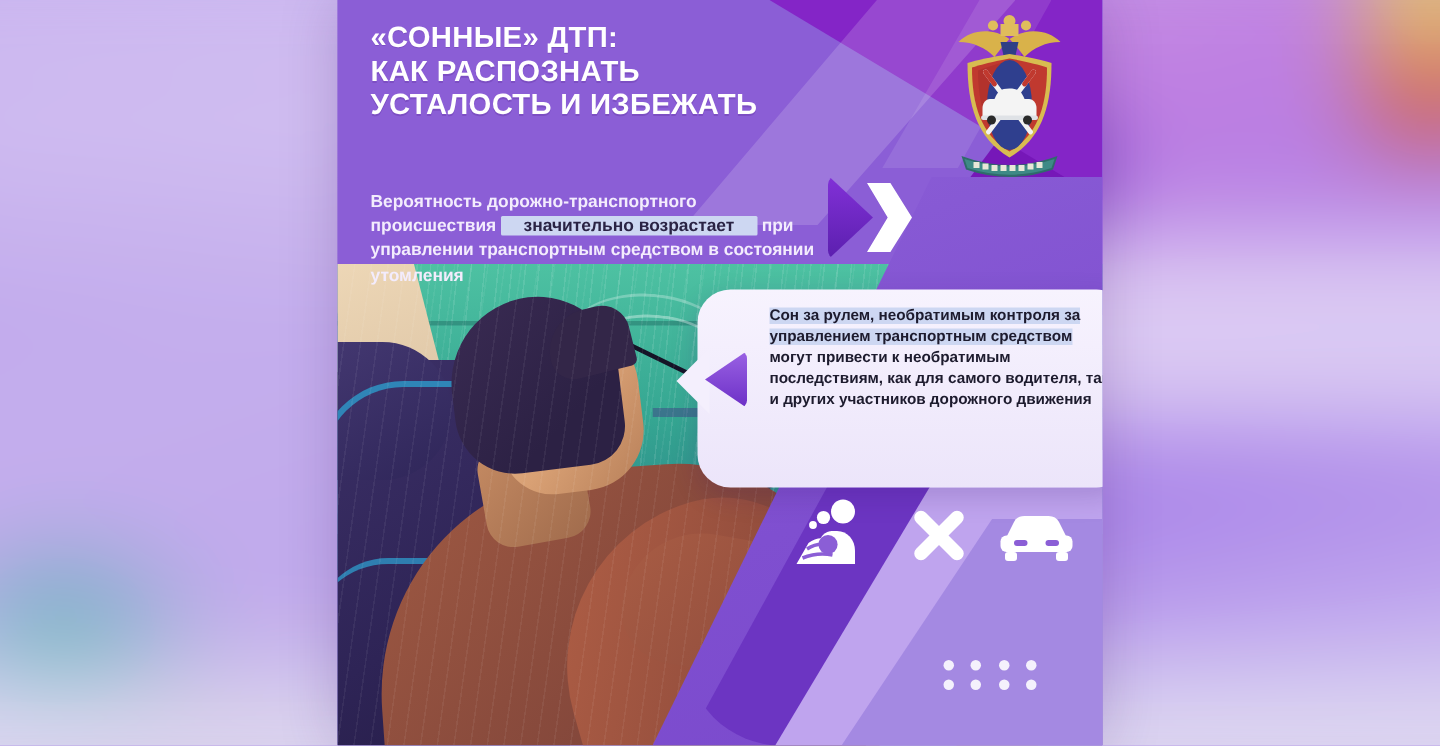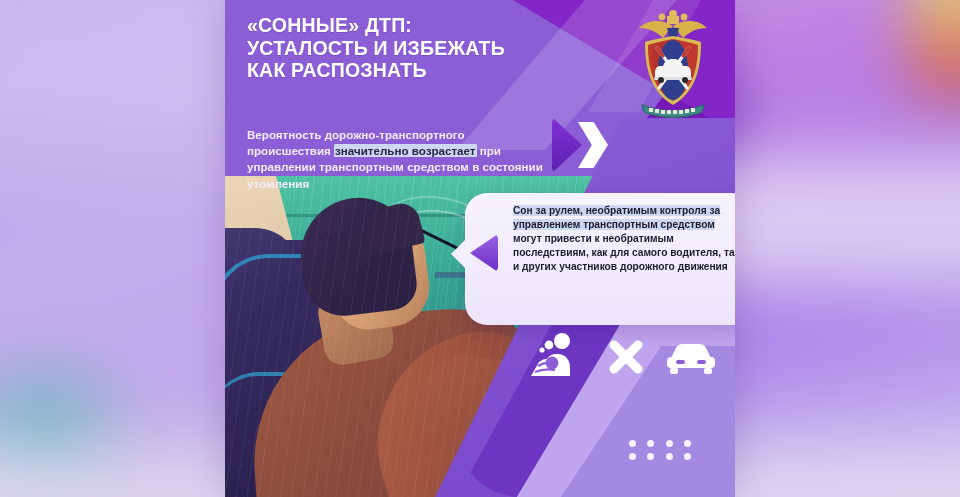--- a/index.html
+++ b/index.html
@@ -97,21 +97,21 @@
   .p-title{
     position:absolute; left:22px; top:14px; width:330px;
     color:#fff; font-weight:700; font-size:19.5px; line-height:22.5px;
     letter-spacing:.2px; text-transform:uppercase;
     text-shadow:0 1px 0 rgba(80,30,140,.25);
   }
   .p-sub{
     position:absolute; left:22px; top:127px; width:300px;
     color:#f3ecfd; font-weight:700; font-size:11.6px; line-height:16.2px;
   }
-  .p-sub .hl{ background:#cdd7f2; color:#2a2344; padding:0 1px; border-radius:1px; }
+  .p-sub .hl{ background:#cdd7f2; color:#2a2344; padding:0 15px; border-radius:1px; }
 
   
   .emblem{ position:absolute; left:408px; top:8px; width:80px; height:112px; }
 
   
   .playgrp{ position:absolute; left:325px; top:113px; width:78px; height:66px; }
   .playgrp .tri-round{
     position:absolute; left:2px; top:4px; width:30px; height:56px;
     background:linear-gradient(180deg,#8231d8,#5b1fae);
     clip-path:polygon(0 0, 100% 50%, 0 100%);
@@ -443,22 +443,22 @@
     </div>
 
     <div class="p-diag"></div>
     <div class="p-diag-topline"></div>
     <div class="p-diag-dark"></div>
     <div class="p-diag-light"></div>
     <div class="p-diag-light2"></div>
 
     <div class="p-title">
       <div>«СОННЫЕ» ДТП:</div>
+      <div>КАК РАСПОЗНАТЬ</div>
       <div>УСТАЛОСТЬ И ИЗБЕЖАТЬ</div>
-      <div>КАК РАСПОЗНАТЬ</div>
     </div>
 
     <div class="p-sub"><span>Вероятность дорожно-транспортного происшествия </span><span class="hl">значительно возрастает</span><span> при управлении транспортным средством в состоянии утомления</span></div>
 
     <div class="emblem">
       <svg width="80" height="112" viewBox="0 0 80 112">
 
         <path d="M40 18 C28 10 14 12 6 20 C16 20 24 24 30 30 C33 26 36 22 40 18Z" fill="#d9b24a"></path>
         <path d="M40 18 C52 10 66 12 74 20 C64 20 56 24 50 30 C47 26 44 22 40 18Z" fill="#d9b24a"></path>
         <path d="M34 8 h12 v8 h-12z" fill="#e0bd5c"></path>

